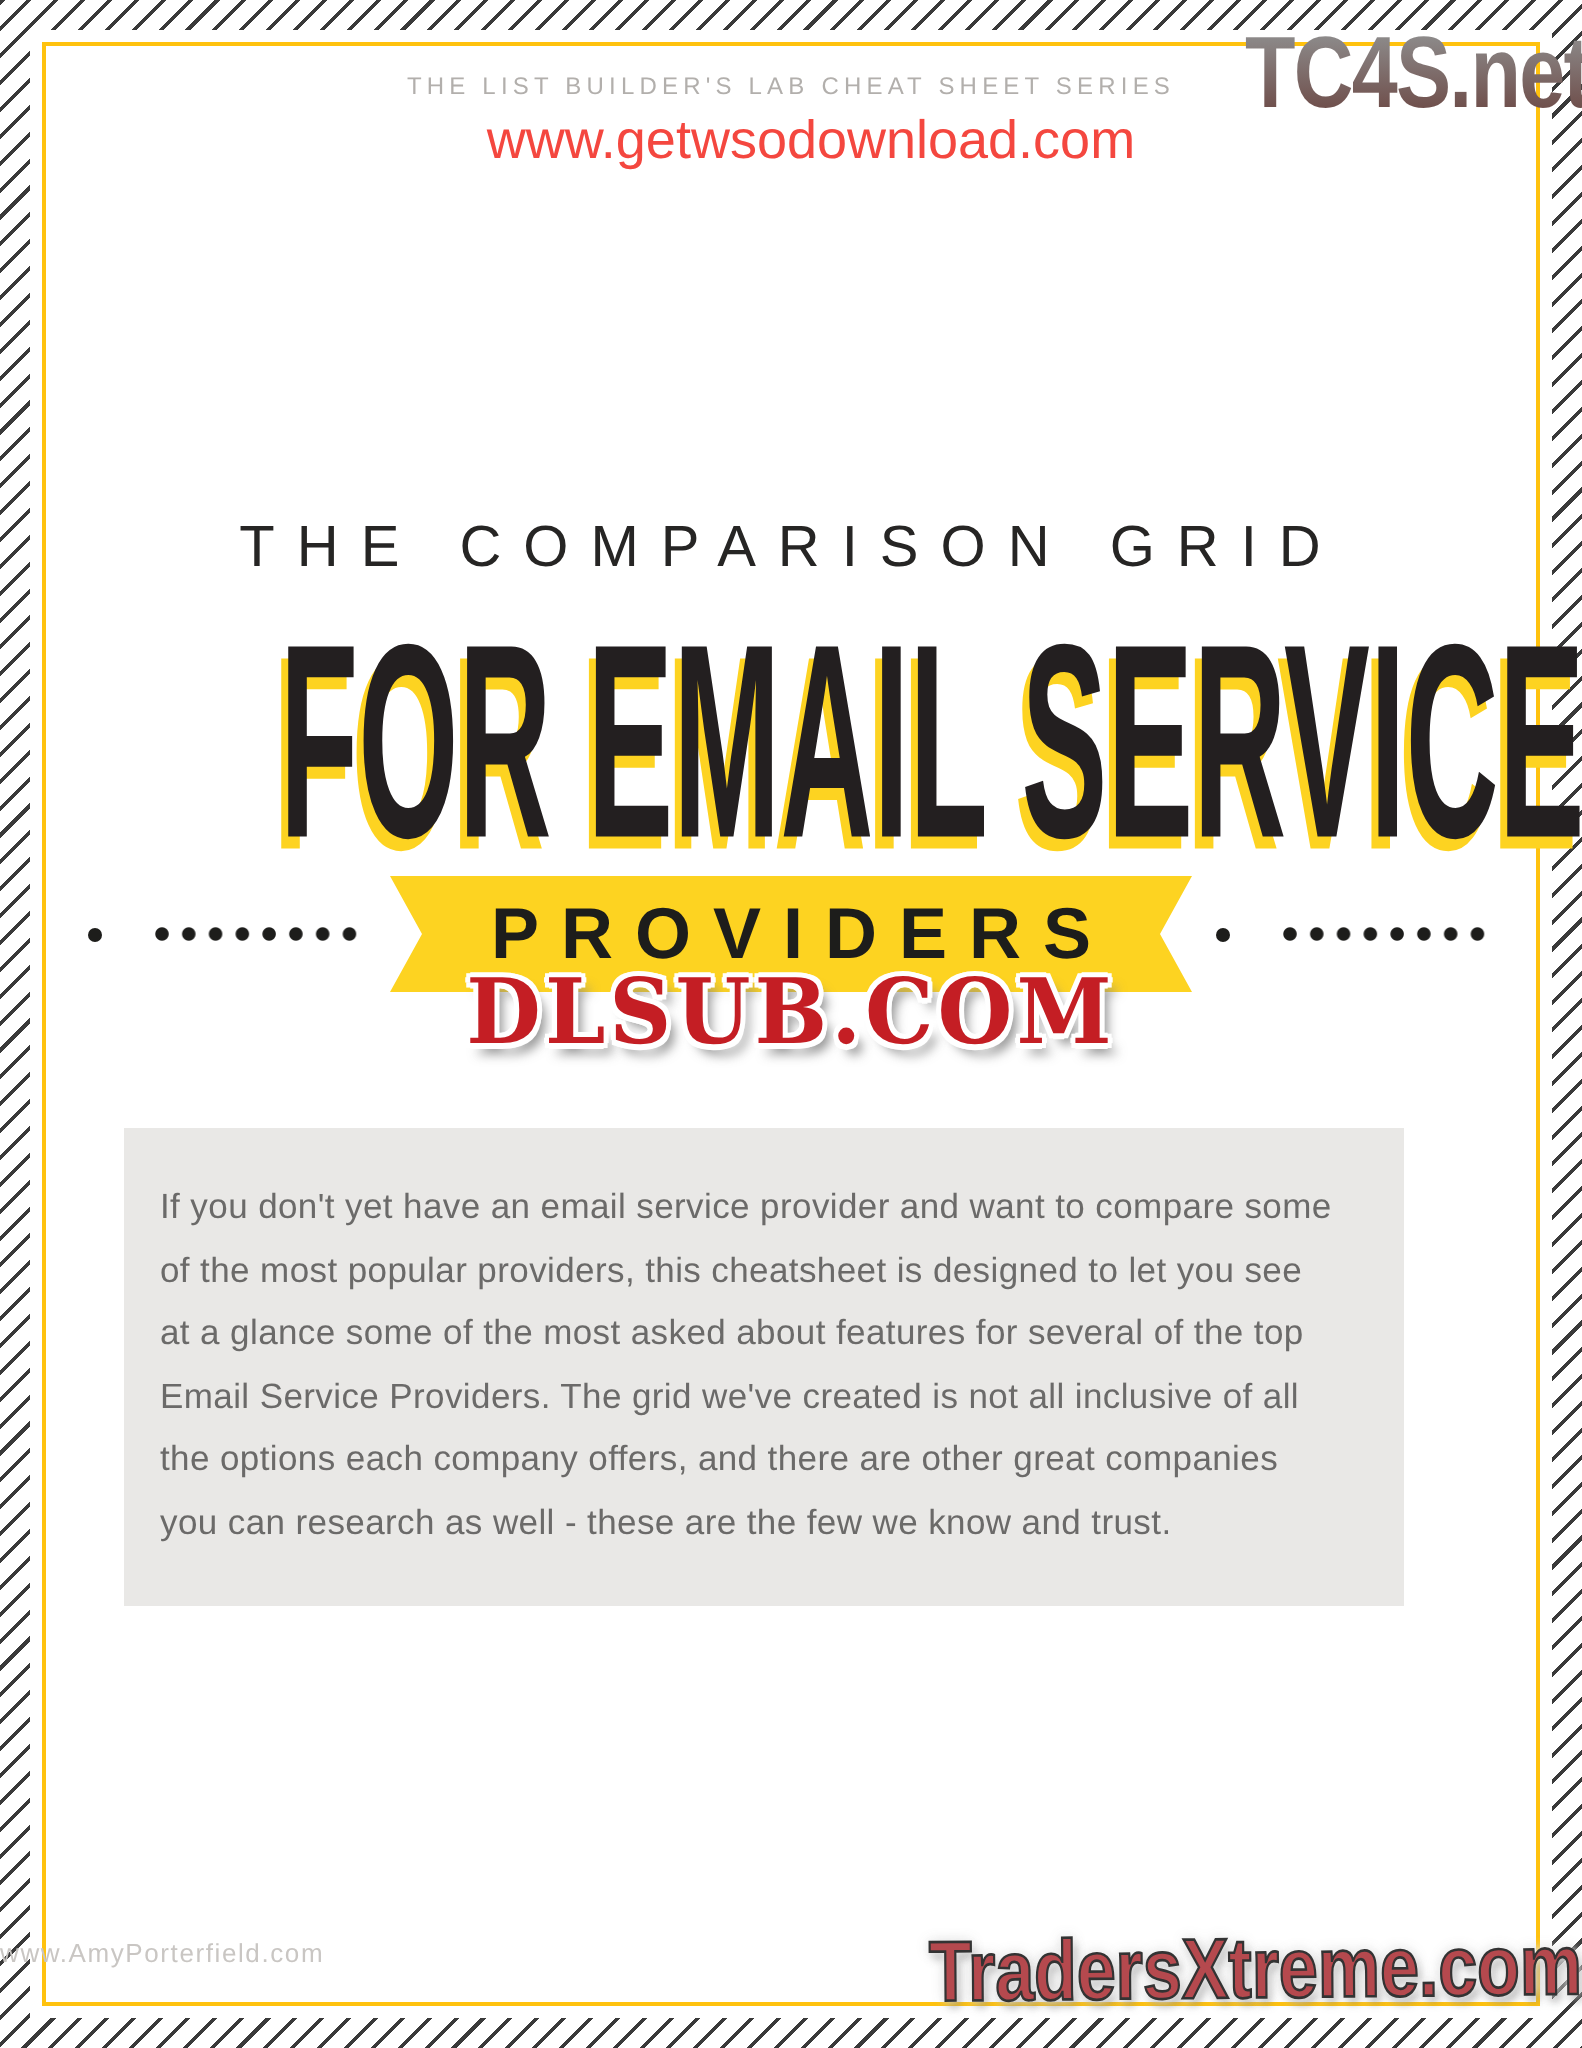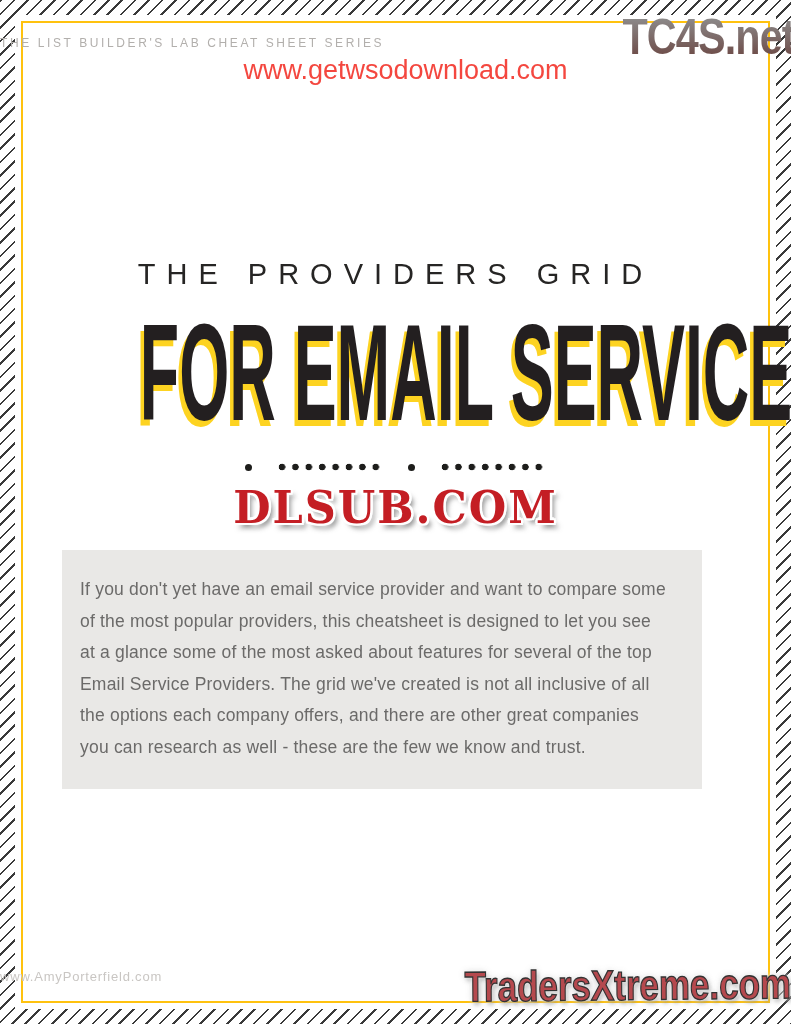--- a/index.html
+++ b/index.html
@@ -19,21 +19,21 @@
     background:#ffffff;
   }
   .yellow-frame{
     position:absolute; inset:21px;
     border:2px solid #FFC20E;
     pointer-events:none;
   }
   
   .series-line{
     position:absolute; left:0; right:0; top:36px;
-    text-align:left;
+    text-align:center;
     font-size:12px; letter-spacing:2.6px;
     color:#b2afac; font-weight:400;
   }
   .red-site{
     position:absolute; left:0; right:0; top:55px;
     text-align:center;
     font-size:27px; color:#f4473f; font-weight:400;margin-left:20px;
   }
   .tc4s{
     position:absolute; right:-4px; top:6px;
@@ -99,21 +99,21 @@
     color:#c41e24;
     transform:scale(1,1.05);
     text-shadow:
       -2px -2px 0 #fff, 2px -2px 0 #fff, -2px 2px 0 #fff, 2px 2px 0 #fff,
       0 -2.5px 0 #fff, 0 2.5px 0 #fff, -2.5px 0 0 #fff, 2.5px 0 0 #fff,
       4px 5px 5px rgba(130,130,130,0.85);
     white-space:nowrap;
   }
   
   .intro-box{
-    position:absolute; left:62px; top:550px; width:640px;
+    position:absolute; left:62px; top:564px; width:640px;
     background:#e9e8e6;
     box-sizing:border-box;
     padding:24px 34px 26px 18px;
   }
   .intro-text{
     font-size:17.5px; line-height:31.5px; color:#6b6a69;
     letter-spacing:0.2px;
   }
   
   .footer-site{
@@ -139,30 +139,33 @@
 
 <div class="page">
 
   <div class="frame-white"></div>
   <div class="yellow-frame"></div>
 
   <div class="series-line">THE LIST BUILDER'S LAB CHEAT SHEET SERIES</div>
   <div class="red-site">www.getwsodownload.com</div>
   <div class="tc4s">TC4S.net</div>
 
-  <div class="title-small">THE PROVIDERS GRID</div>
+  <div class="title-small">THE COMPARISON GRID</div>
   <div class="title-big">
     <span class="title-big-text">FOR EMAIL SERVICE</span>
   </div>
 
   <div class="ribbon-row">
     <span class="dot"></span>
     <span class="sp-a"></span>
     <span class="dots-8"></span>
     <span class="sp-b"></span>
+    <div class="ribbon">
+      <span class="ribbon-text">PROVIDERS</span>
+    </div>
     <span class="sp-b"></span>
     <span class="dot"></span>
     <span class="sp-a"></span>
     <span class="dots-8"></span>
   </div>
 
   <div class="dlsub">DLSUB.COM</div>
 
   <div class="intro-box">
     <div class="intro-text">If you don't yet have an email service provider and want to compare some of the most popular providers, this cheatsheet is designed to let you see at a glance some of the most asked about features for several of the top Email Service Providers. The grid we've created is not all inclusive of all the options each company offers, and there are other great companies you can research as well - these are the few we know and trust.</div>

